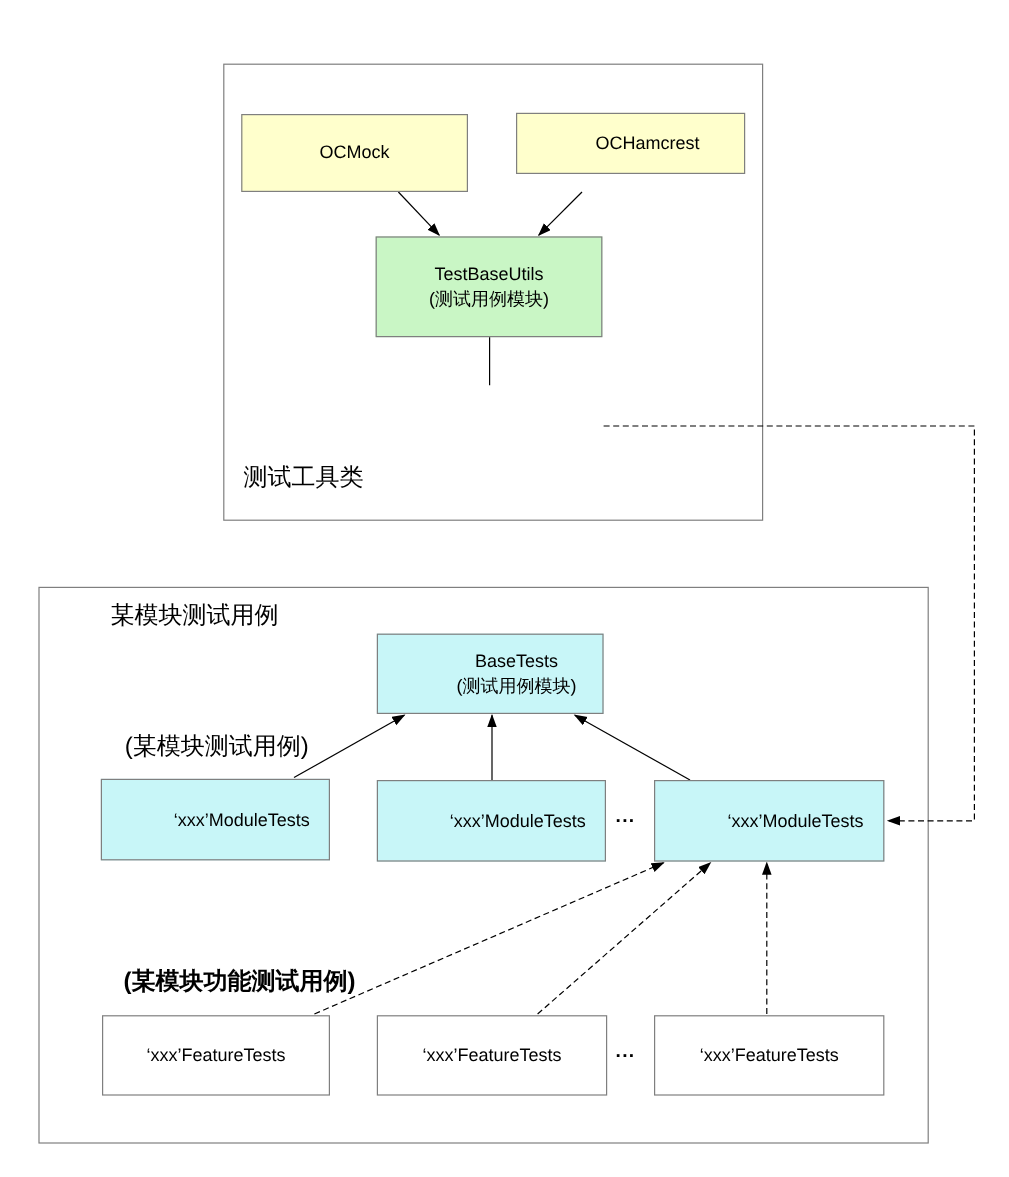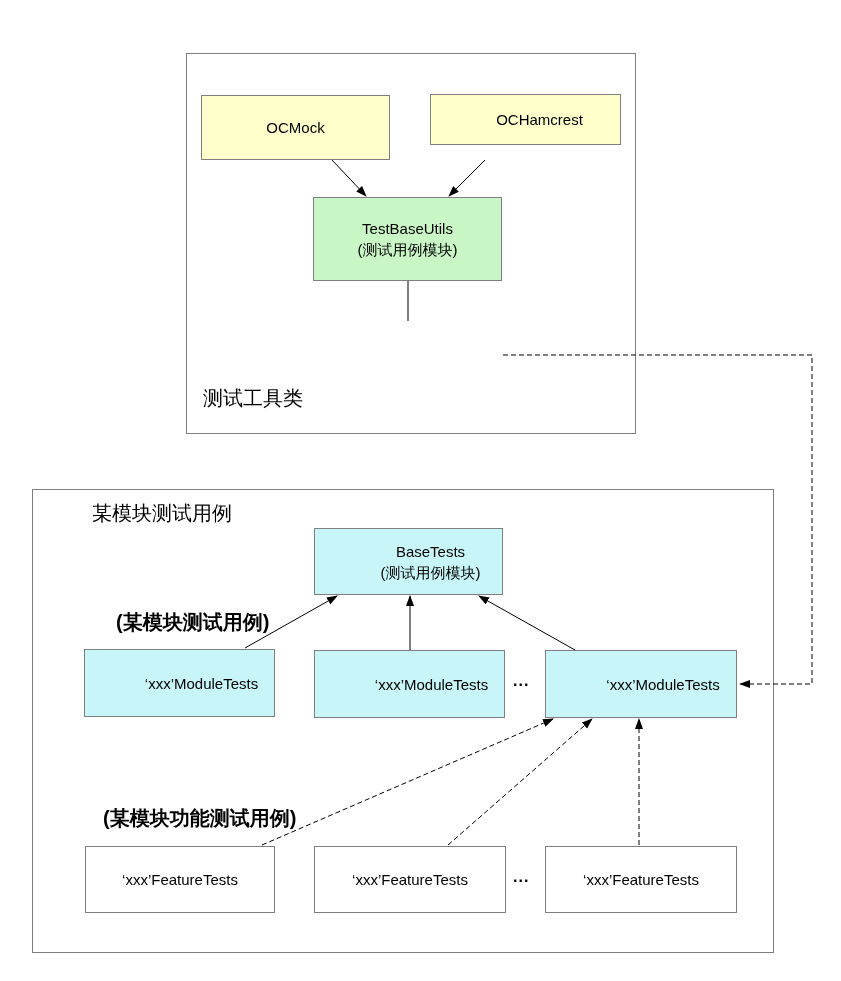--- a/index.html
+++ b/index.html
@@ -81,21 +81,21 @@
     <span>TestBaseUtils</span>
     <span>(测试用例模块)</span>
   </div>
 
 
   <div class="node fill-cyan" style="left:314px;top:528px;width:189px;height:67px;">
     <span>BaseTests</span>
     <span>(测试用例模块)</span>
   </div>
 
-  <div class="note" style="left:116px;top:614px;font-weight:bold;">(某模块测试用例)</div>
+  <div class="note" style="left:104px;top:614px;">(某模块测试用例)</div>
 
   <div class="node fill-cyan" style="left:84px;top:649px;width:191px;height:68px;">
     <span>‘xxx’ModuleTests</span>
   </div>
 
   <div class="node fill-cyan" style="left:314px;top:650px;width:191px;height:68px;">
     <span>‘xxx’ModuleTests</span>
   </div>
 
   <div class="ellipsis" style="left:513px;top:672px;">...</div>

